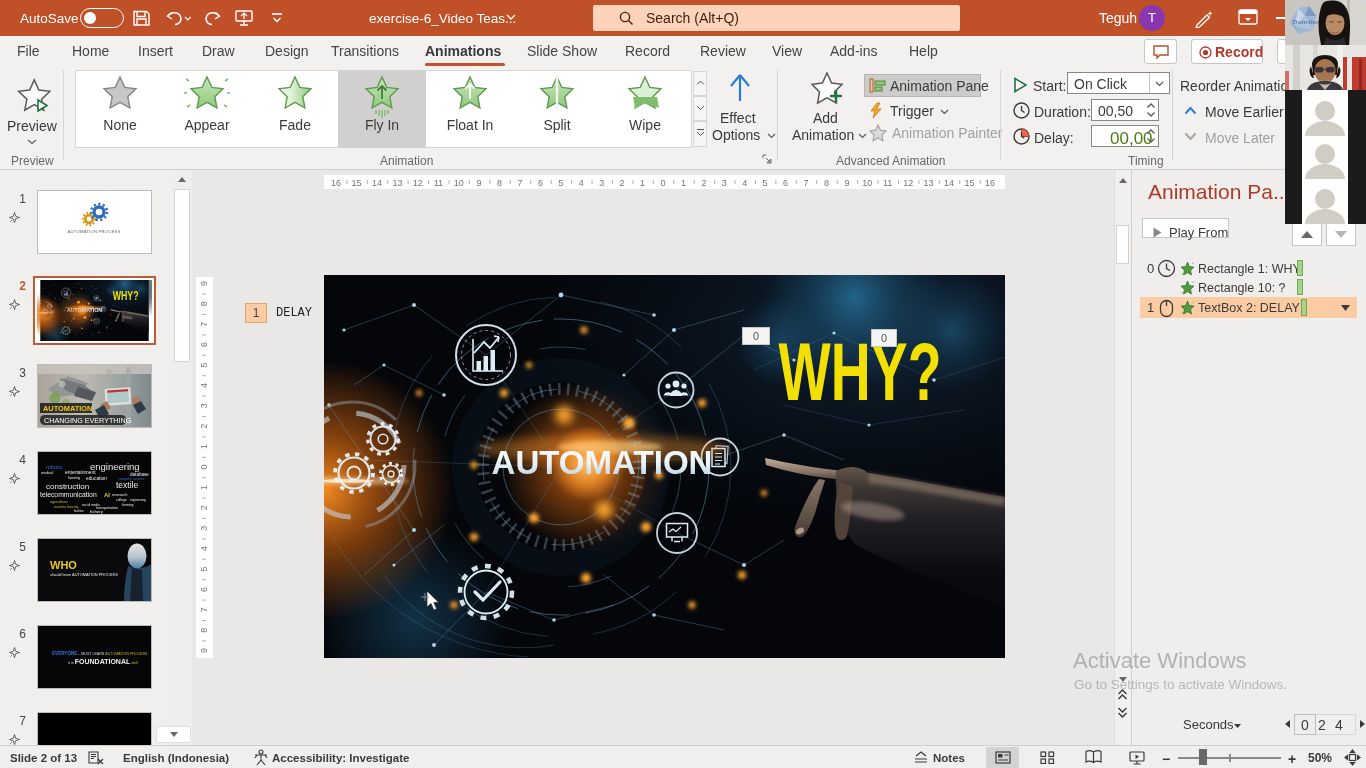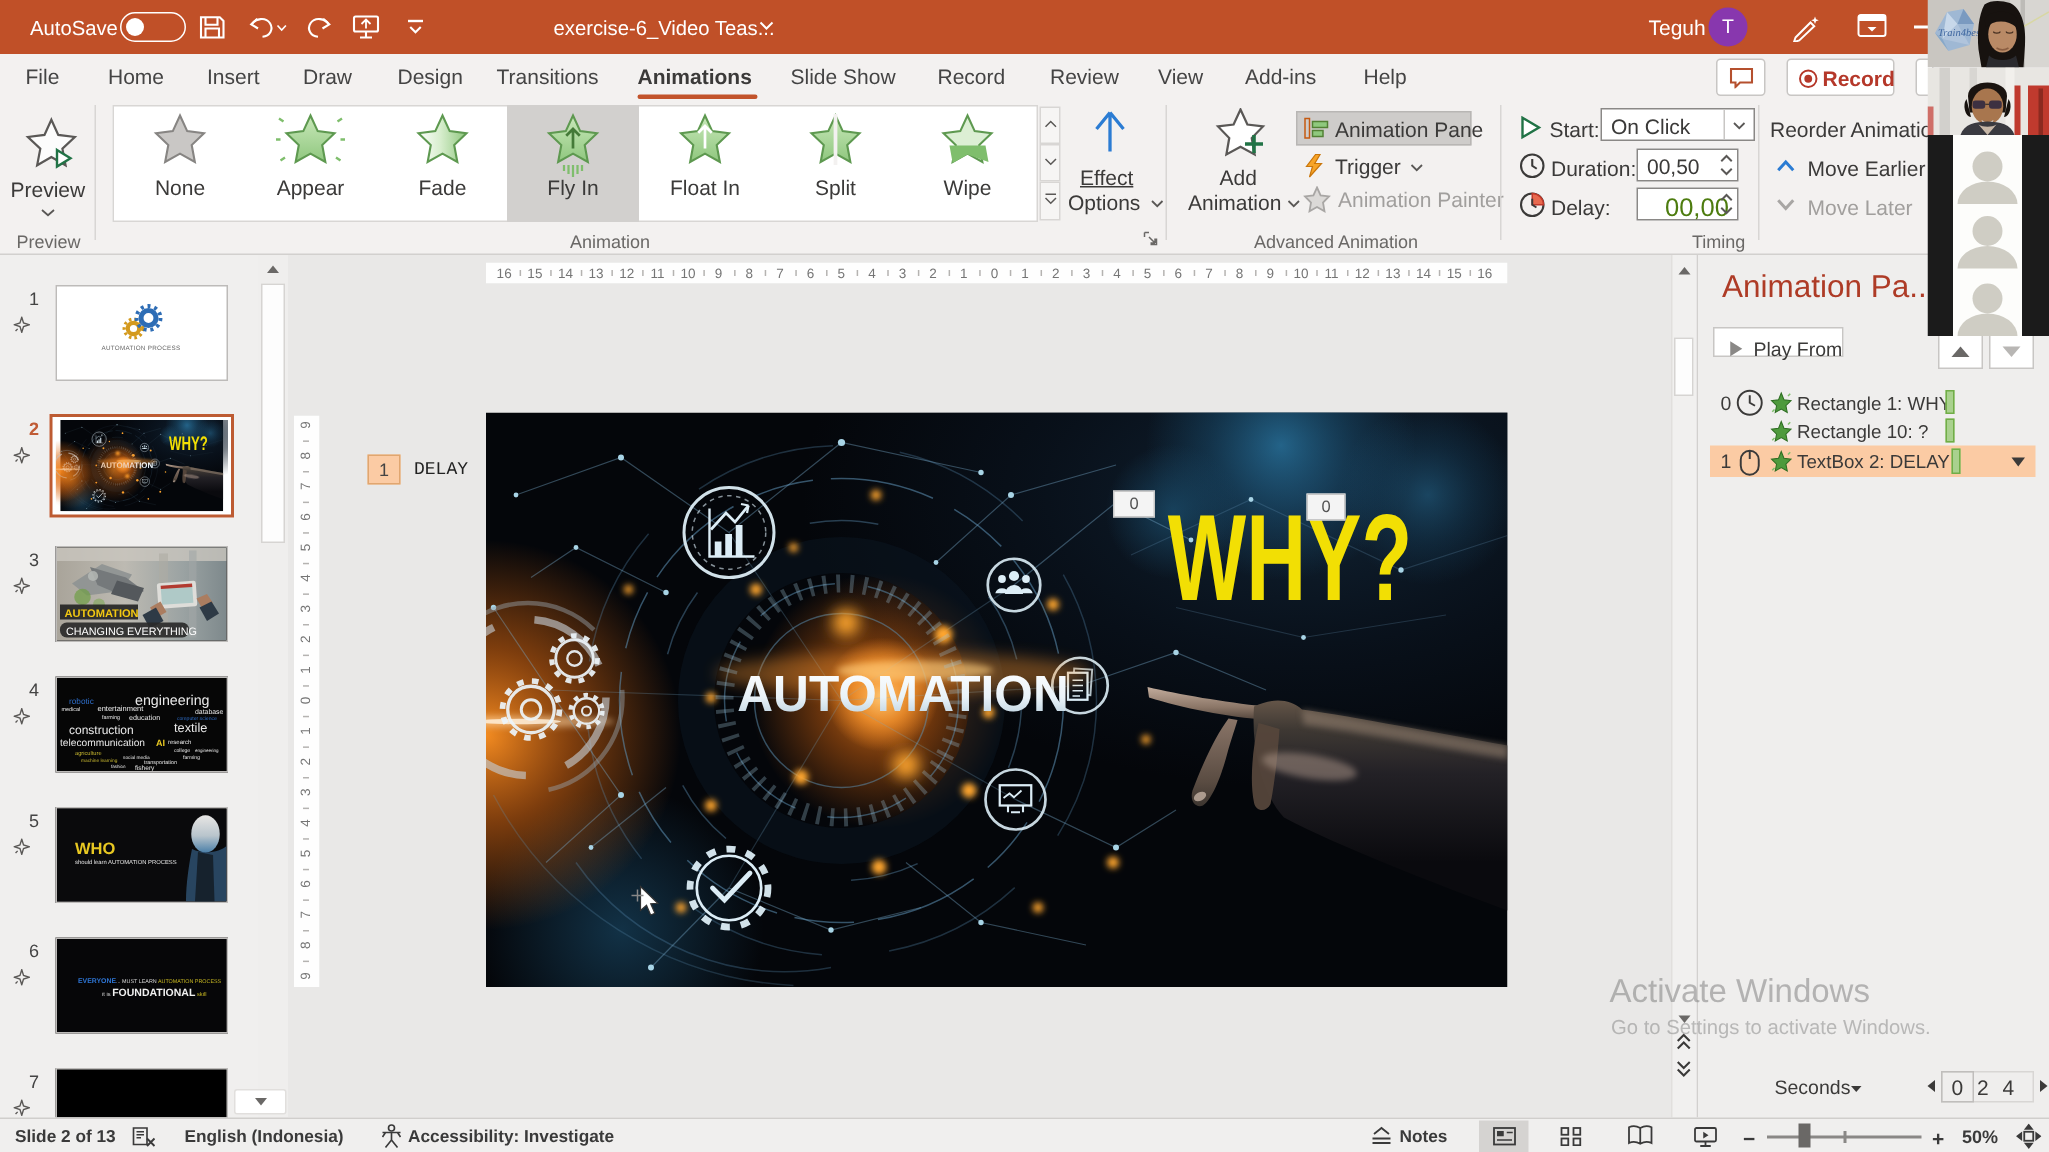--- a/index.html
+++ b/index.html
@@ -59,20 +59,27 @@
       <g transform="translate(138,0)">
           <path d="M2 6 h10" stroke-width="1.6"></path>
           <path d="M3.5 10 l3.5 3.5 3.5-3.5" stroke-width="1.4"></path>
         </g>
     </g>
   </svg>
   <span class="t" style="left:369px;font-size:13.5px;top:11px;">exercise-6_Video Teas...</span>
   <svg class="abs" style="left:506px;top:14px" width="10" height="8" viewBox="0 0 10 8">
       <path d="M1 1 l4 4 4-4" stroke="#fff" fill="none" stroke-width="1.3"></path>
     </svg>
+  <div id="searchpill">
+    <svg class="abs" style="left:26px;top:6px" width="15" height="15" viewBox="0 0 15 15">
+        <circle cx="6" cy="6" r="4.6" fill="none" stroke="#4a2414" stroke-width="1.4"></circle>
+        <path d="M9.5 9.5 l4 4" stroke="#4a2414" stroke-width="1.4"></path>
+      </svg>
+    <span>Search (Alt+Q)</span>
+  </div>
   <span class="t" style="left:1099px;">Teguh</span>
   <div class="abs" style="left:1139px;top:5px;width:26px;height:26px;border-radius:50%;background:#8837AE;color:#fff;font-size:13px;text-align:center;line-height:26px;">T</div>
   <svg class="abs" style="left:1194px;top:9px" width="22" height="19" viewBox="0 0 22 19">
       <path d="M3 16 L13 6 l2.5 2.5 L5.5 18 l-3.5 1 z" fill="none" stroke="#fff" stroke-width="1.3"></path>
       <path d="M16 2 l.7 1.8 L18.5 4.5 l-1.8 .7 L16 7 l-.7-1.8 L13.5 4.5 l1.8-.7 z" fill="#fff"></path>
     </svg>
   <svg class="abs" style="left:1238px;top:9px" width="20" height="18" viewBox="0 0 20 18">
       <rect x="1" y="1" width="18" height="14" rx="1.5" fill="none" stroke="#fff" stroke-width="1.3"></rect>
       <rect x="1" y="1" width="18" height="4" fill="#fff"></rect>
       <path d="M10 12 l-3-3 h6 z" fill="#fff"></path>
@@ -198,21 +205,21 @@
       <path d="M1 4 L4.5 7.5 L8 4" stroke="#5a5856" fill="none"></path>
     </svg>
 
   <svg class="abs" style="left:762px;top:88px" width="10" height="10" viewBox="0 0 10 10">
       <path d="M1 1 h3 M1 1 v3 M9 5 v4 h-4 M4 4 l4 4 M8 8 v-3 M8 8 h-3" stroke="#6a6866" fill="none"></path>
     </svg>
 
   <svg class="abs" style="left:723px;top:8px" width="34" height="30" viewBox="0 0 34 30">
       <path d="M17 1 v26 M17 1 l-9 11 M17 1 l9 11" stroke="#2B7CD3" stroke-width="2.2" fill="none"></path>
     </svg>
-  <span class="abs ritem-label" style="left:720px;top:44px;text-decoration:underline;">Effect</span>
+  <span class="abs ritem-label" style="left:720px;top:44px;">Effect</span>
   <span class="abs ritem-label" style="left:712px;top:61px;">Options</span>
   <svg class="abs" style="left:767px;top:67px" width="9" height="6" viewBox="0 0 9 6">
       <path d="M1 1 l3.5 3.5 3.5-3.5" stroke="#5a5856" fill="none" stroke-width="1.2"></path>
     </svg>
   <div class="vsep" style="left:777px;"></div>
 
   <svg class="abs" style="left:808px;top:6px" width="38" height="34" viewBox="0 0 38 34">
     <path d="M19 1 L23.6 11 L34 12.3 L26.5 20 L28.4 31 L19 25.8 L9.6 31 L11.5 20 L4 12.3 L14.4 11 Z" fill="#fff" stroke="#5a5856" stroke-width="1.5"></path>
     <path d="M28 18 v12 M22 24 h12" stroke="#217346" stroke-width="2.4"></path>
   </svg>

